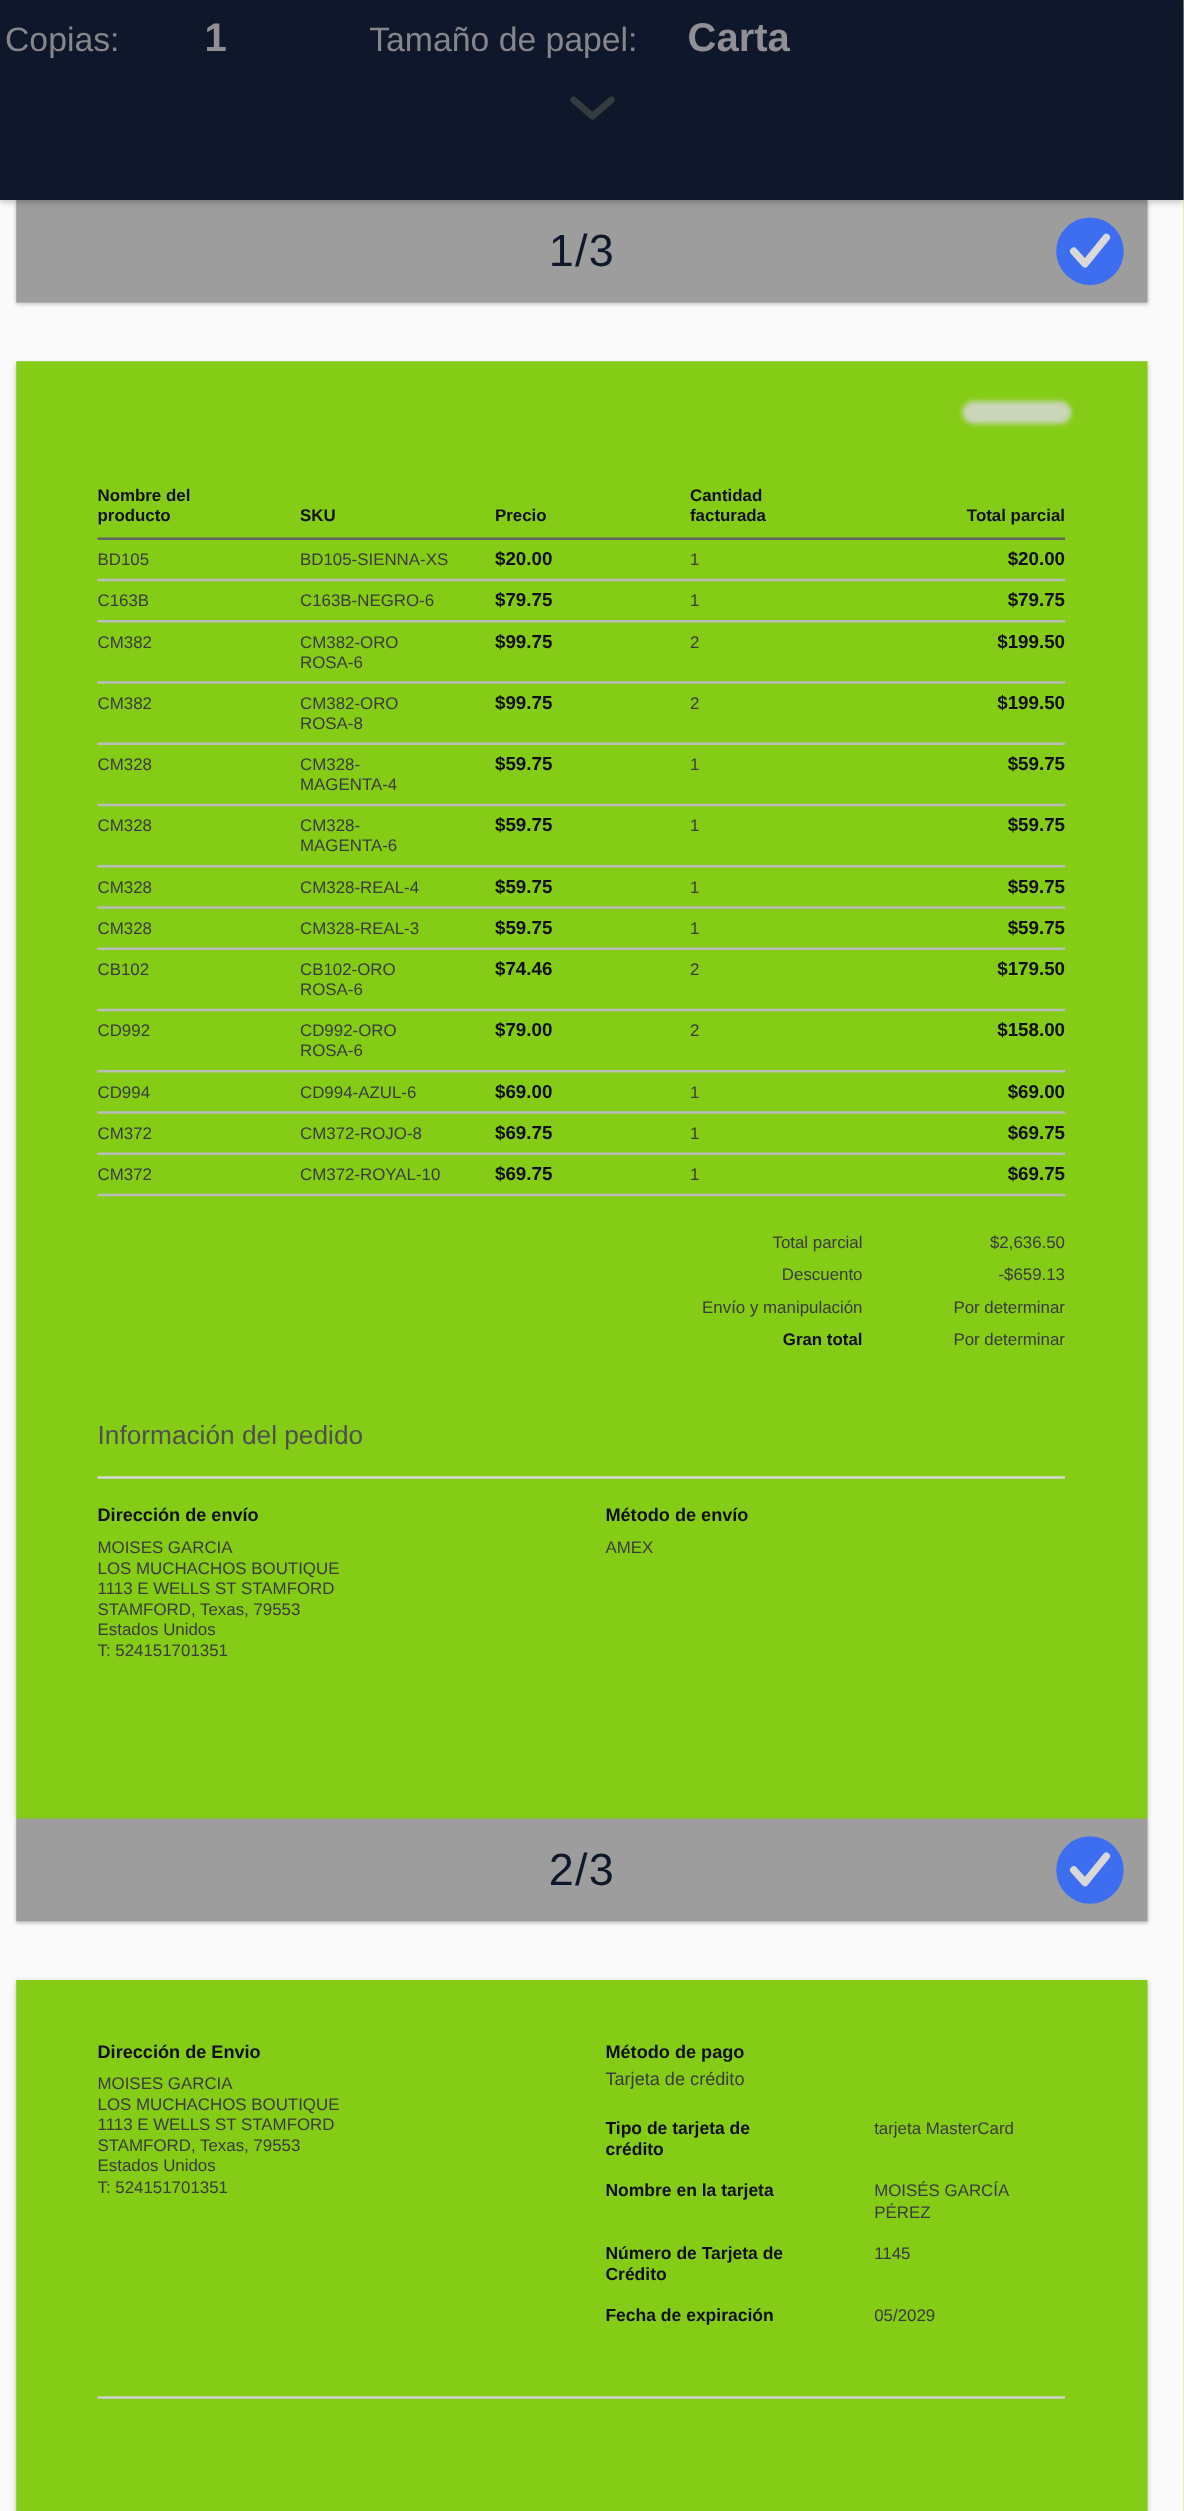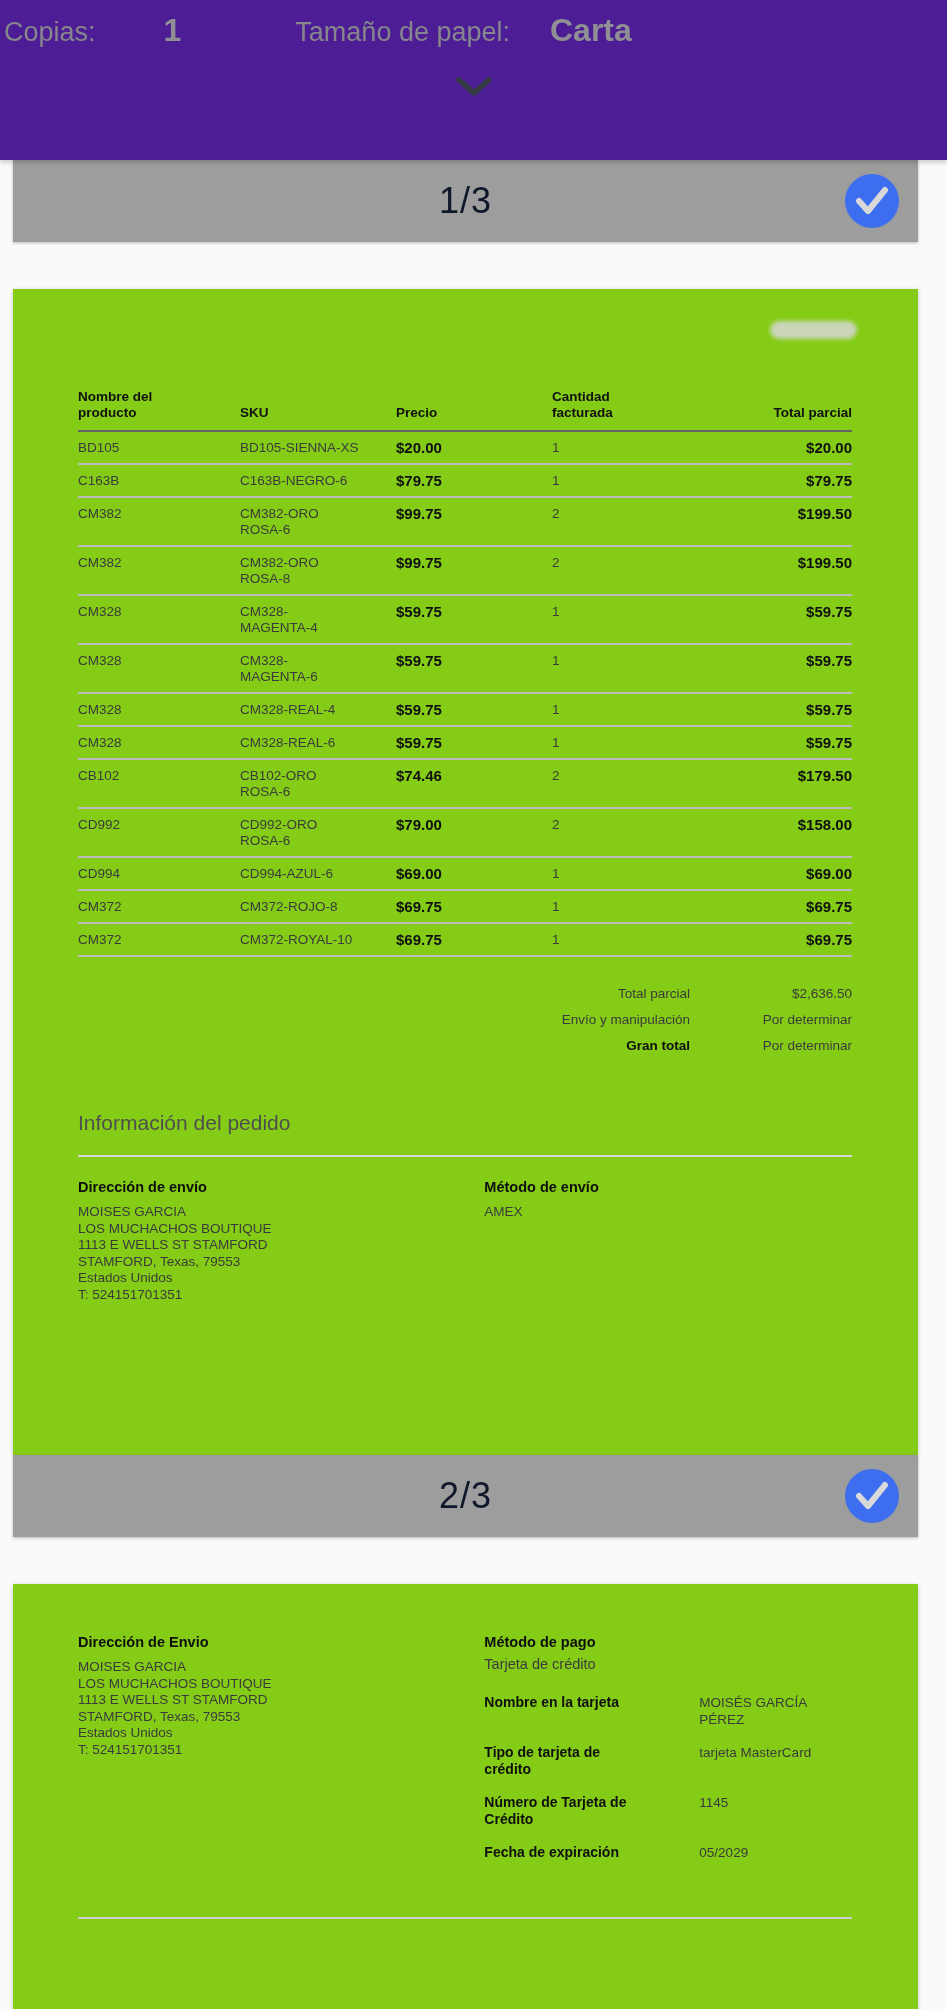--- a/index.html
+++ b/index.html
@@ -4,21 +4,21 @@
 <style>
   html,body{margin:0;padding:0;}
   body{
     width:947px;height:2009px;overflow:hidden;position:relative;
     background:#fafafa;
     font-family:"Liberation Sans","DejaVu Sans",sans-serif;
     -webkit-font-smoothing:antialiased;
   }
   
   .top-sheet{
-    position:relative;z-index:6;height:160px;background:#4c1d95;
+    position:relative;z-index:6;height:160px;background:#0f172a;
     box-shadow:0 2px 5px rgba(0,0,0,.22);
   }
   .options-row{
     display:flex;align-items:baseline;padding-top:12px;
     color:#87878d;white-space:nowrap;
   }
   .opt-label{font-size:27px;color:#86868c;}
   .opt-value{font-size:32px;font-weight:bold;color:#8f8f95;}
   .lbl-copies{margin-left:4px;}
   .val-copies{margin-left:68px;}
@@ -190,21 +190,21 @@
         </div>
         <div class="trow tbody-row">
           <div>CM328</div>
           <div class="pre" style="padding-right:36px;">CM328-REAL-4</div>
           <div class="c-price">$59.75</div>
           <div>1</div>
           <div class="c-total">$59.75</div>
         </div>
         <div class="trow tbody-row">
           <div>CM328</div>
-          <div class="pre" style="padding-right:36px;">CM328-REAL-6</div>
+          <div class="pre" style="padding-right:36px;">CM328-REAL-3</div>
           <div class="c-price">$59.75</div>
           <div>1</div>
           <div class="c-total">$59.75</div>
         </div>
         <div class="trow tbody-row">
           <div>CB102</div>
           <div class="pre" style="padding-right:36px;">CB102-ORO
 ROSA-6</div>
           <div class="c-price">$74.46</div>
           <div>2</div>
@@ -240,20 +240,24 @@
           <div class="c-total">$69.75</div>
         </div>
       </div>
   </div>
 
   <div class="totals">
 
   <div class="totals-row">
         <div class="t-label">Total parcial</div>
         <div class="t-value">$2,636.50</div>
+      </div>
+      <div class="totals-row">
+        <div class="t-label">Descuento</div>
+        <div class="t-value">-$659.13</div>
       </div>
       <div class="totals-row">
         <div class="t-label">Envío y manipulación</div>
         <div class="t-value">Por determinar</div>
       </div>
       <div class="totals-row bold">
         <div class="t-label">Gran total</div>
         <div class="t-value">Por determinar</div>
       </div>
     </div>
@@ -305,28 +309,28 @@
           <div class="addr-line bold">Estados Unidos</div>
           <div class="addr-line bold">T: 524151701351</div>
         </div>
     </div>
     <div>
       <div class="col-title" style="margin-bottom:0;">Método de pago</div>
       <div class="pay-subtitle">Tarjeta de crédito</div>
       <div class="pay-rows">
 
       <div class="pay-row">
+            <div class="pay-label pre">Tipo de tarjeta de
+crédito</div>
+            <div class="pay-value pre">tarjeta MasterCard</div>
+          </div>
+          <div class="pay-row">
             <div class="pay-label pre">Nombre en la tarjeta</div>
             <div class="pay-value pre">MOISÉS GARCÍA
 PÉREZ</div>
-          </div>
-          <div class="pay-row">
-            <div class="pay-label pre">Tipo de tarjeta de
-crédito</div>
-            <div class="pay-value pre">tarjeta MasterCard</div>
           </div>
           <div class="pay-row">
             <div class="pay-label pre">Número de Tarjeta de
 Crédito</div>
             <div class="pay-value pre">1145</div>
           </div>
           <div class="pay-row">
             <div class="pay-label pre">Fecha de expiración</div>
             <div class="pay-value pre">05/2029</div>
           </div>

